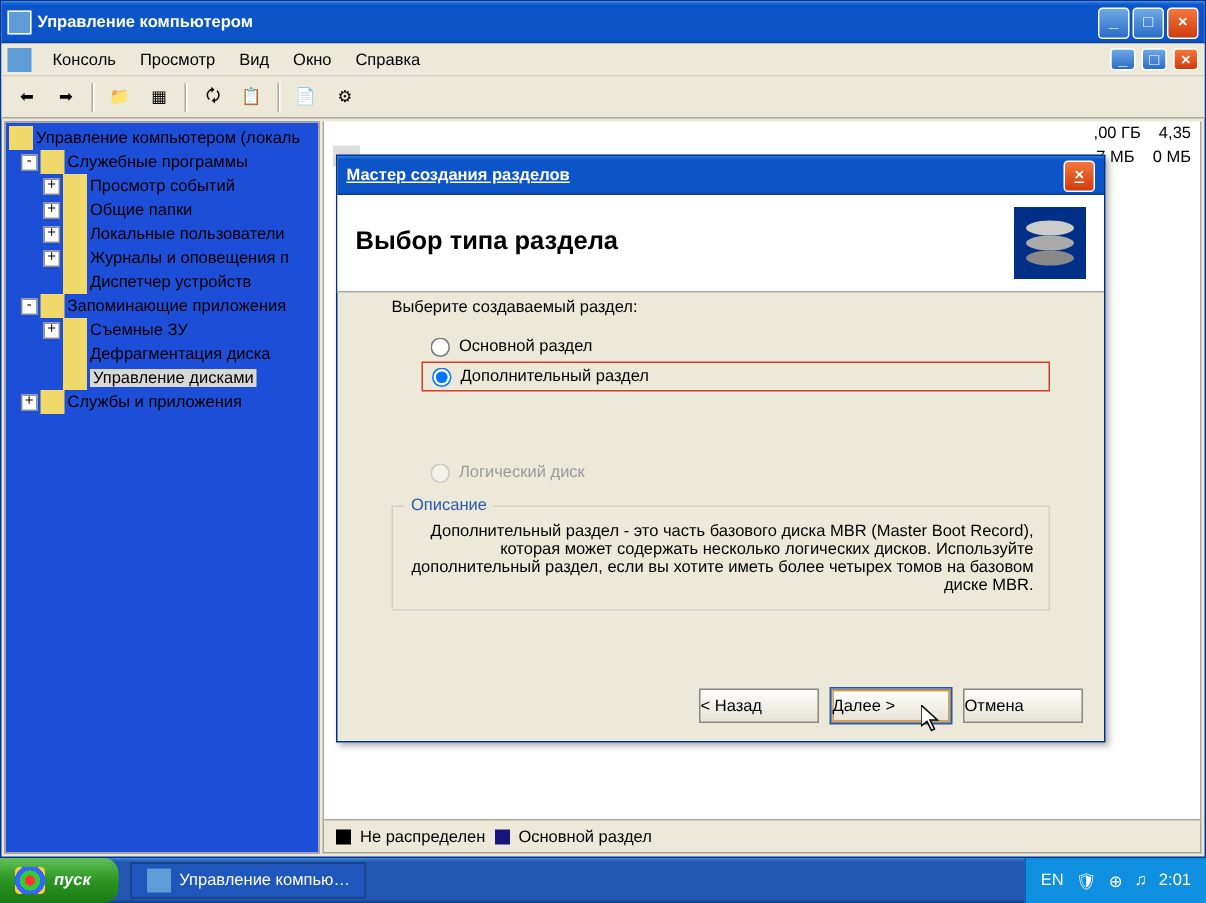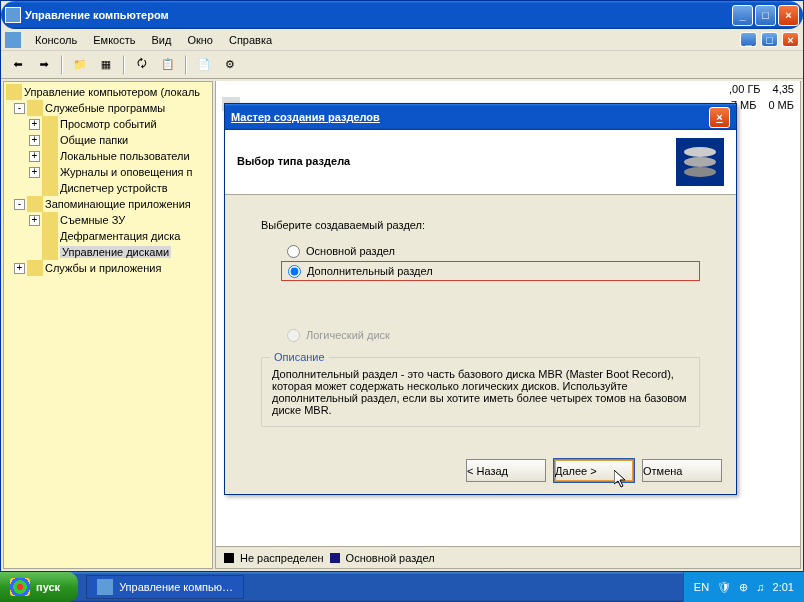--- a/index.html
+++ b/index.html
@@ -1,82 +1,82 @@
 <!DOCTYPE html>
 <html><head>
 <meta charset="utf-8">
 <style>
 *{box-sizing:border-box;margin:0;padding:0;font-family:Tahoma,sans-serif;font-size:11px;}
 body{background:#3a6ea5;width:804px;height:602px;overflow:hidden;position:relative;}
 .window{position:absolute;left:0;top:0;width:804px;height:572px;background:#ece9d8;border:1px solid #003399;}
-.titlebar{height:28px;background:linear-gradient(to bottom,#2a80e8 0%,#0b55c9 8%,#0b55c9 92%,#083a8e 100%);display:flex;align-items:center;padding:0 4px;color:#fff;font-weight:bold;font-size:13px;border-radius:14px;}
+.titlebar{height:28px;background:linear-gradient(to bottom,#2a80e8 0%,#0b55c9 8%,#0b55c9 92%,#083a8e 100%);display:flex;align-items:center;padding:0 4px;color:#fff;font-weight:bold;font-size:13px;}
 .titlebar .ticon{width:16px;height:16px;margin-right:4px;background:#5e9cd8;border:1px solid #fff;}
 .titlebar .spacer{flex:1;}
 .winbtn{width:21px;height:21px;margin-left:2px;border:1px solid #fff;border-radius:3px;display:flex;align-items:center;justify-content:center;font-family:Arial;font-weight:bold;font-size:11px;color:#fff;}
 .winbtn.min,.winbtn.max{background:linear-gradient(#6fa9e6,#2b6cc7);}
 .winbtn.close{background:linear-gradient(#f4783e,#d13b0a);}
 .menubar{height:22px;background:#ece9d8;display:flex;align-items:center;padding:0 4px;border-bottom:1px solid #d4d0c8;}
 .menubar .micon{width:16px;height:16px;background:#5e9cd8;margin-right:6px;}
 .menubar span{padding:2px 8px;cursor:default;}
 .menubar .right{margin-left:auto;display:flex;gap:2px;}
 .toolbar{height:28px;background:#ece9d8;display:flex;align-items:center;padding:0 6px;gap:4px;border-bottom:1px solid #aca899;}
 .tbtn{width:22px;height:22px;display:flex;align-items:center;justify-content:center;border:1px solid transparent;}
 .tbtn.sep{width:2px;height:20px;background:none;border-left:1px solid #aca899;border-right:1px solid #fff;margin:0 2px;}
 .main{display:flex;height:calc(100% - 28px - 22px - 28px);}
-.tree{width:210px;border:1px solid #aca899;background:#fef9c3;overflow:hidden;margin:2px;padding:2px;font-size:11px;}
+.tree{width:210px;border:1px solid #aca899;background:#1d4ed8;overflow:hidden;margin:2px;padding:2px;font-size:11px;}
 .tnode{display:flex;align-items:center;height:16px;white-space:nowrap;}
 .tnode .exp{width:11px;height:11px;border:1px solid #919191;text-align:center;line-height:8px;font-size:10px;margin-right:2px;background:#fff;}
 .tnode .ind{display:inline-block;}
 .tnode .nicon{width:16px;height:16px;margin-right:2px;background:#f0d96a;}
 .tnode.sel span.lbl{background:#d8d8d8;padding:0 2px;text-align:right;}
 .right-pane{flex:1;display:flex;flex-direction:column;margin:2px 2px 2px 0;}
 .listhead{height:18px;background:#ece9d8;display:flex;border:1px solid #aca899;}
 .lh{padding:2px 6px;border-right:1px solid #aca899;background:linear-gradient(#fdfdfd,#ece9d8);}
 .listbody{flex:1;background:#fff;border:1px solid #aca899;border-top:0;position:relative;}
 .legend{height:22px;border:1px solid #aca899;border-top:0;background:#ece9d8;display:flex;align-items:center;padding:0 8px;gap:6px;}
 .sq{width:10px;height:10px;display:inline-block;}
 .dialog{position:absolute;left:224px;top:103px;width:513px;height:392px;background:#ece9d8;border:1px solid #002f87;box-shadow:2px 2px 4px rgba(0,0,0,0.3);z-index:10;}
 .dtitle{height:26px;background:linear-gradient(to bottom,#2a80e8 0%,#0b55c9 8%,#0b55c9 92%,#083a8e 100%);color:#fff;font-weight:bold;font-size:13px;display:flex;align-items:center;padding:0 6px;text-decoration:underline;}
 .dtitle .spacer{flex:1;}
 .dhead{display:flex;align-items:center;padding:8px 12px;background:#fff;border-bottom:1px solid #aca899;}
 .dhead .dtext{flex:1;}
-.dhead .dtext .h1{font-weight:bold;font-size:11px;margin-bottom:3px;}
+.dhead .dtext .h1{font-weight:bold;font-size:17px;margin-bottom:3px;}
 .dicon{width:48px;height:48px;background:#002f87;display:flex;align-items:center;justify-content:center;}
-.dbody{padding:24px 36px;}
+.dbody{padding:4px 36px;}
 .radio{display:flex;align-items:center;height:20px;padding:2px 6px;cursor:default;}
 .radio input{margin-right:6px;}
 .radio.disabled{color:#9a9a9a;margin-top:44px;}
 .hilite{border:1px solid #d04030;padding:2px 6px;}
-.groupbox{border:1px solid #d4d0c8;margin-top:12px;padding:10px 10px 10px 10px;position:relative;}
+.groupbox{border:1px solid #d4d0c8;margin-top:12px;padding:10px 10px 10px 10px;position:relative;text-align:right;}
 .groupbox .gt{position:absolute;top:-7px;left:8px;background:#ece9d8;padding:0 4px;color:#2a58b0;}
 .dbtns{position:absolute;bottom:12px;right:14px;display:flex;gap:8px;}
 .btn{width:80px;height:23px;border:1px solid #888;background:linear-gradient(#fdfdfd,#e7e4d6);cursor:default;display:flex;align-items:center;justify-content:flex-start;}
 .btn.default{outline:1px solid #2a58b0;box-shadow:0 0 0 1px #e8a13a inset;}
 .cursor{position:absolute;left:614px;top:470px;width:16px;height:20px;z-index:50;pointer-events:none;}
 .taskbar{position:absolute;left:0;bottom:0;width:804px;height:30px;background:linear-gradient(to bottom,#3f8cd8 0%,#2257b1 8%,#2257b1 92%,#143d82 100%);display:flex;align-items:center;}
-.start{height:30px;padding:0 18px 0 10px;background:linear-gradient(to bottom,#62c05a 0%,#2b9521 50%,#1b7a14 100%);color:#fff;font-weight:bold;font-size:15px;display:flex;align-items:center;border-radius:0 10px 10px 0;}
+.start{height:30px;padding:0 18px 0 10px;background:linear-gradient(to bottom,#62c05a 0%,#2b9521 50%,#1b7a14 100%);color:#fff;font-style:italic;font-weight:bold;font-size:15px;display:flex;align-items:center;border-radius:0 10px 10px 0;}
 .task{height:24px;margin-left:8px;padding:0 10px;background:#1f56bb;border:1px solid #1a3f82;color:#fff;display:flex;align-items:center;gap:6px;}
 .tray{margin-left:auto;height:30px;background:#0f8fe0;display:flex;align-items:center;padding:0 10px;gap:8px;color:#fff;border-left:1px solid #0a5ea5;}
 </style>
 </head>
 <body>
 
 <div class="window">
   <div class="titlebar">
     <div class="ticon"></div>
     <span>Управление компьютером</span>
     <div class="spacer"></div>
     <div class="winbtn min">_</div>
     <div class="winbtn max">□</div>
     <div class="winbtn close">×</div>
   </div>
   <div class="menubar">
     <div class="micon"></div>
     <span>Консоль</span>
-    <span>Емкость</span>
+    <span>Просмотр</span>
     <span>Вид</span>
     <span>Окно</span>
     <span>Справка</span>
     <div class="right">
       <div class="winbtn min" style="width:17px;height:15px;">_</div>
       <div class="winbtn max" style="width:17px;height:15px;">□</div>
       <div class="winbtn close" style="width:17px;height:15px;">×</div>
     </div>
   </div>
   <div class="toolbar">

